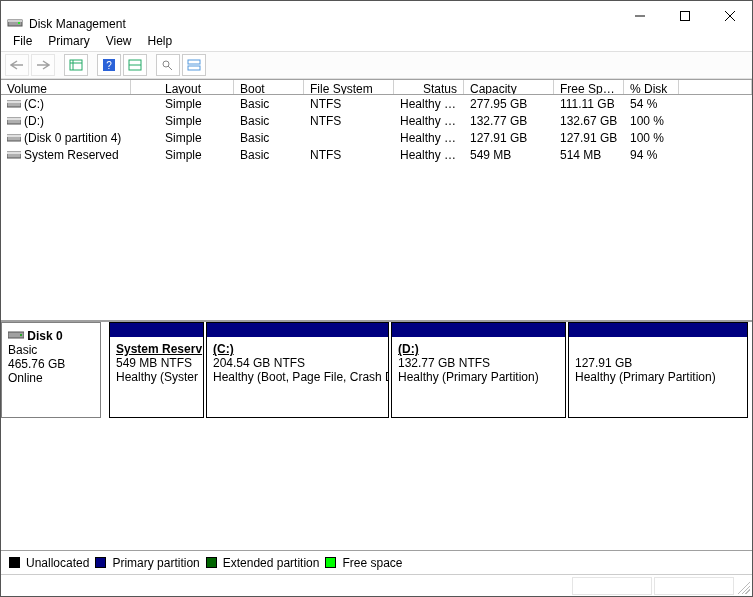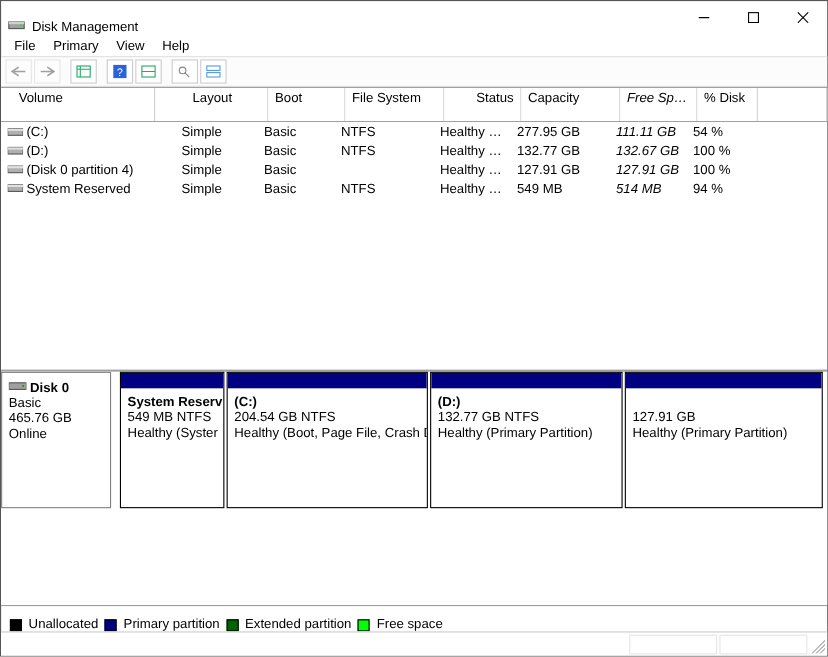--- a/index.html
+++ b/index.html
@@ -12,51 +12,51 @@
   .winbtn { width: 45px; height: 30px; display: flex; align-items: center; justify-content: center; }
   
   .menubar { height: 20px; display: flex; align-items: center; padding: 0 4px; }
   .menuitem { padding: 2px 8px; }
   
   .toolbar { height: 28px; display: flex; align-items: center; padding: 0 4px; gap: 2px; border-top: 1px solid #e0e0e0; border-bottom: 1px solid #e0e0e0; background: #fcfcfc; }
   .tbtn { width: 24px; height: 22px; border: 1px solid #ccc; display: flex; align-items: center; justify-content: center; background: #fff; }
   .tbtn.disabled { opacity: .45; }
   .tsep { width: 5px; }
   
-  .listhdr { display: flex; background: #fff; border-top: 1px solid #a0a0a0; border-bottom: 1px solid #a0a0a0; height: 32px; padding-left: 10px; }
+  .listhdr { display: flex; background: #fff; border-top: 1px solid #a0a0a0; border-bottom: 1px solid #a0a0a0; height: 16px; }
   .hcell { border-right: 1px solid #d0d0d0; padding: 2px 6px; overflow: hidden; white-space: nowrap; text-overflow: ellipsis; background: #fff; }
   
   .listbody { height: 225px; background: #fff; }
   .row { display: flex; height: 17px; align-items: center; }
   .cell { padding: 0 6px; overflow: hidden; white-space: nowrap; text-overflow: ellipsis; }
   .vicon { width: 14px; height: 10px; margin-right: 3px; display:inline-block; position:relative; top:1px; }
   
   .c0 { width: 130px; }
   .c1 { width: 75px; margin-left: 28px; }
   .c2 { width: 70px; }
   .c3 { width: 90px; }
   .c4 { width: 70px; text-align: right; }
   .c5 { width: 90px; }
-  .c6 { width: 70px; font-style: italic; }
+  .c6 { width: 70px; }
   .c7 { width: 55px; }
   .c8 { flex: 1; }
   
   .splitter { height: 2px; background: #a0a0a0; }
   
   .gpane { flex: 1; display: flex; flex-direction: column; background: #fff; }
-  .diskrow { display: flex; height: 124px; }
+  .diskrow { display: flex; height: 96px; }
   .diskinfo { width: 100px; border: 1px solid #808080; padding: 6px 6px; background: #fff; }
   .diskinfo .diskname { font-weight: bold; }
   .parts { flex: 1; display: flex; gap: 2px; margin-left:8px;}
   .part { border: 1px solid #000; display: flex; flex-direction: column; overflow: hidden; }
   .partbar { height: 14px; background: #000080; }
   .parttxt { padding: 5px 6px; font-size: 12px; line-height: 14px; white-space: nowrap; overflow: hidden; }
-  .parttxt .pname { font-weight: bold; }
-  
-  .legend { height: 24px; border-top: 1px solid #a0a0a0; display: flex; align-items: flex-end; padding: 0 8px; gap: 6px; font-size: 12px; }
+  .parttxt .pname { font-weight: bold; text-decoration: underline; }
+  
+  .legend { height: 24px; border-top: 1px solid #a0a0a0; display: flex; align-items: center; padding: 0 8px; gap: 6px; font-size: 12px; }
   .swatch { width: 11px; height: 11px; display: inline-block; border:1px solid #000;}
   
   .statusbar { height: 22px; border-top: 1px solid #ccc; display: flex; justify-content: flex-end; align-items:center; padding:0 2px; background:#fff;}
   .grip { width:16px;height:16px; background:
      linear-gradient(135deg, transparent 60%, #bbb 60%, #bbb 65%, transparent 65%, transparent 72%, #bbb 72%, #bbb 77%, transparent 77%, transparent 84%, #bbb 84%, #bbb 89%, transparent 89%);
   }
   .statusbar .scell { width:80px; height:18px; border:1px solid #e5e5e5; margin-left:2px;}
 </style>
 </head>
 <body>

